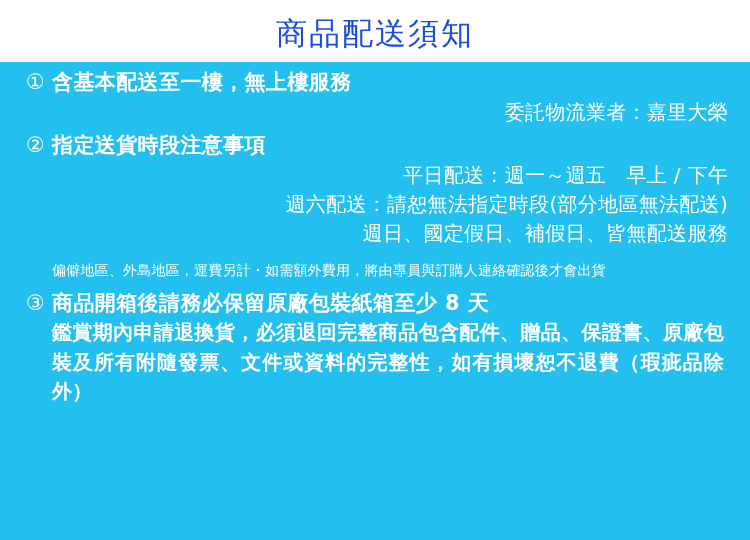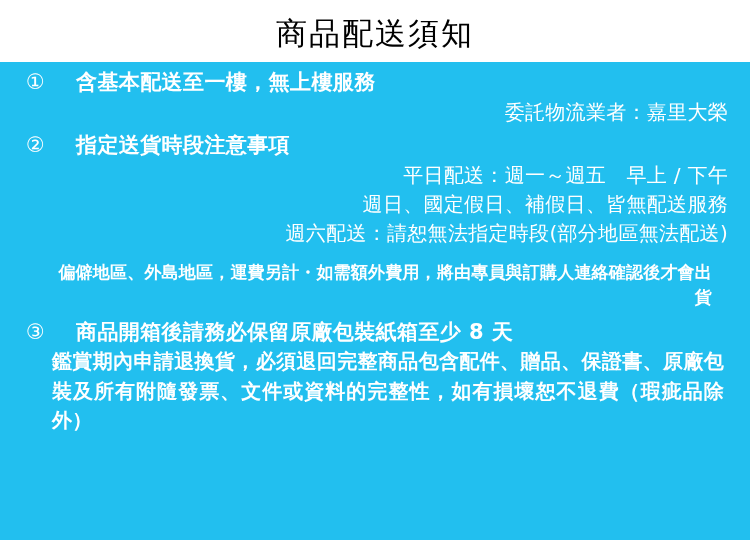--- a/index.html
+++ b/index.html
@@ -68,86 +68,84 @@
   .marker {
     flex: 0 0 auto;
     width: 26px;
     font-size: 21px;
     font-weight: 400;
     line-height: 1.42;
     text-align: left;
   }
   .head-text {
     flex: 1 1 auto;
-    margin-left: 24px;
   }
 
   
   .sub {
     margin-left: 26px;
     font-size: 20px;
     font-weight: 400;
     line-height: 1.46;
     letter-spacing: 0.3px;
     white-space: nowrap;
     text-align: right;
   }
 
   
   .bold-para {
     margin-left: 26px;
     margin-top: 12px;
     margin-bottom: 8px;
-    font-size: 17px;
-    font-weight: bold;
+    font-size: 14px;
+    font-weight: normal;
     line-height: 1.45;
     letter-spacing: 0.2px;
     width: 660px;
-    text-align: right;
   }
 
   
   .body-para {
     margin-left: 26px;
     font-size: 20px;
     font-weight: 700;
     line-height: 1.46;
     letter-spacing: 0.2px;
     width: 672px;
     text-align: justify;
     text-justify: inter-character;
   }
 </style>
 </head>
 <body>
 
 <div class="page">
 
   <div class="title-band">
-    <h1 class="title" style="color: #000000;">商品配送須知</h1>
+    <h1 class="title" style="color: #1d4ed8;">商品配送須知</h1>
   </div>
 
   <div class="panel" style="background: rgb(34, 191, 239); color: rgb(255, 255, 255);">
 
     <div class="section">
       <div class="head-row">
         <span class="marker">①</span>
         <span class="head-text">含基本配送至一樓，無上樓服務</span>
       </div>
       <div class="sub">委託物流業者：嘉里大榮</div>
     </div>
 
     <div class="section">
       <div class="head-row">
         <span class="marker">②</span>
         <span class="head-text">指定送貨時段注意事項</span>
       </div>
       <div class="sub">平日配送：週一～週五　早上 / 下午</div>
+      <div class="sub">週六配送：請恕無法指定時段(部分地區無法配送)</div>
       <div class="sub">週日、國定假日、補假日、皆無配送服務</div>
-      <div class="sub">週六配送：請恕無法指定時段(部分地區無法配送)</div>
       <div class="bold-para">偏僻地區、外島地區，運費另計・如需額外費用，將由專員與訂購人連絡確認後才會出貨</div>
     </div>
 
     <div class="section">
       <div class="head-row">
         <span class="marker">③</span>
         <span class="head-text">商品開箱後請務必保留原廠包裝紙箱至少 8 天</span>
       </div>
       <div class="body-para">鑑賞期內申請退換貨，必須退回完整商品包含配件、贈品、保證書、原廠包裝及所有附隨發票、文件或資料的完整性，如有損壞恕不退費（瑕疵品除外）</div>
     </div>

